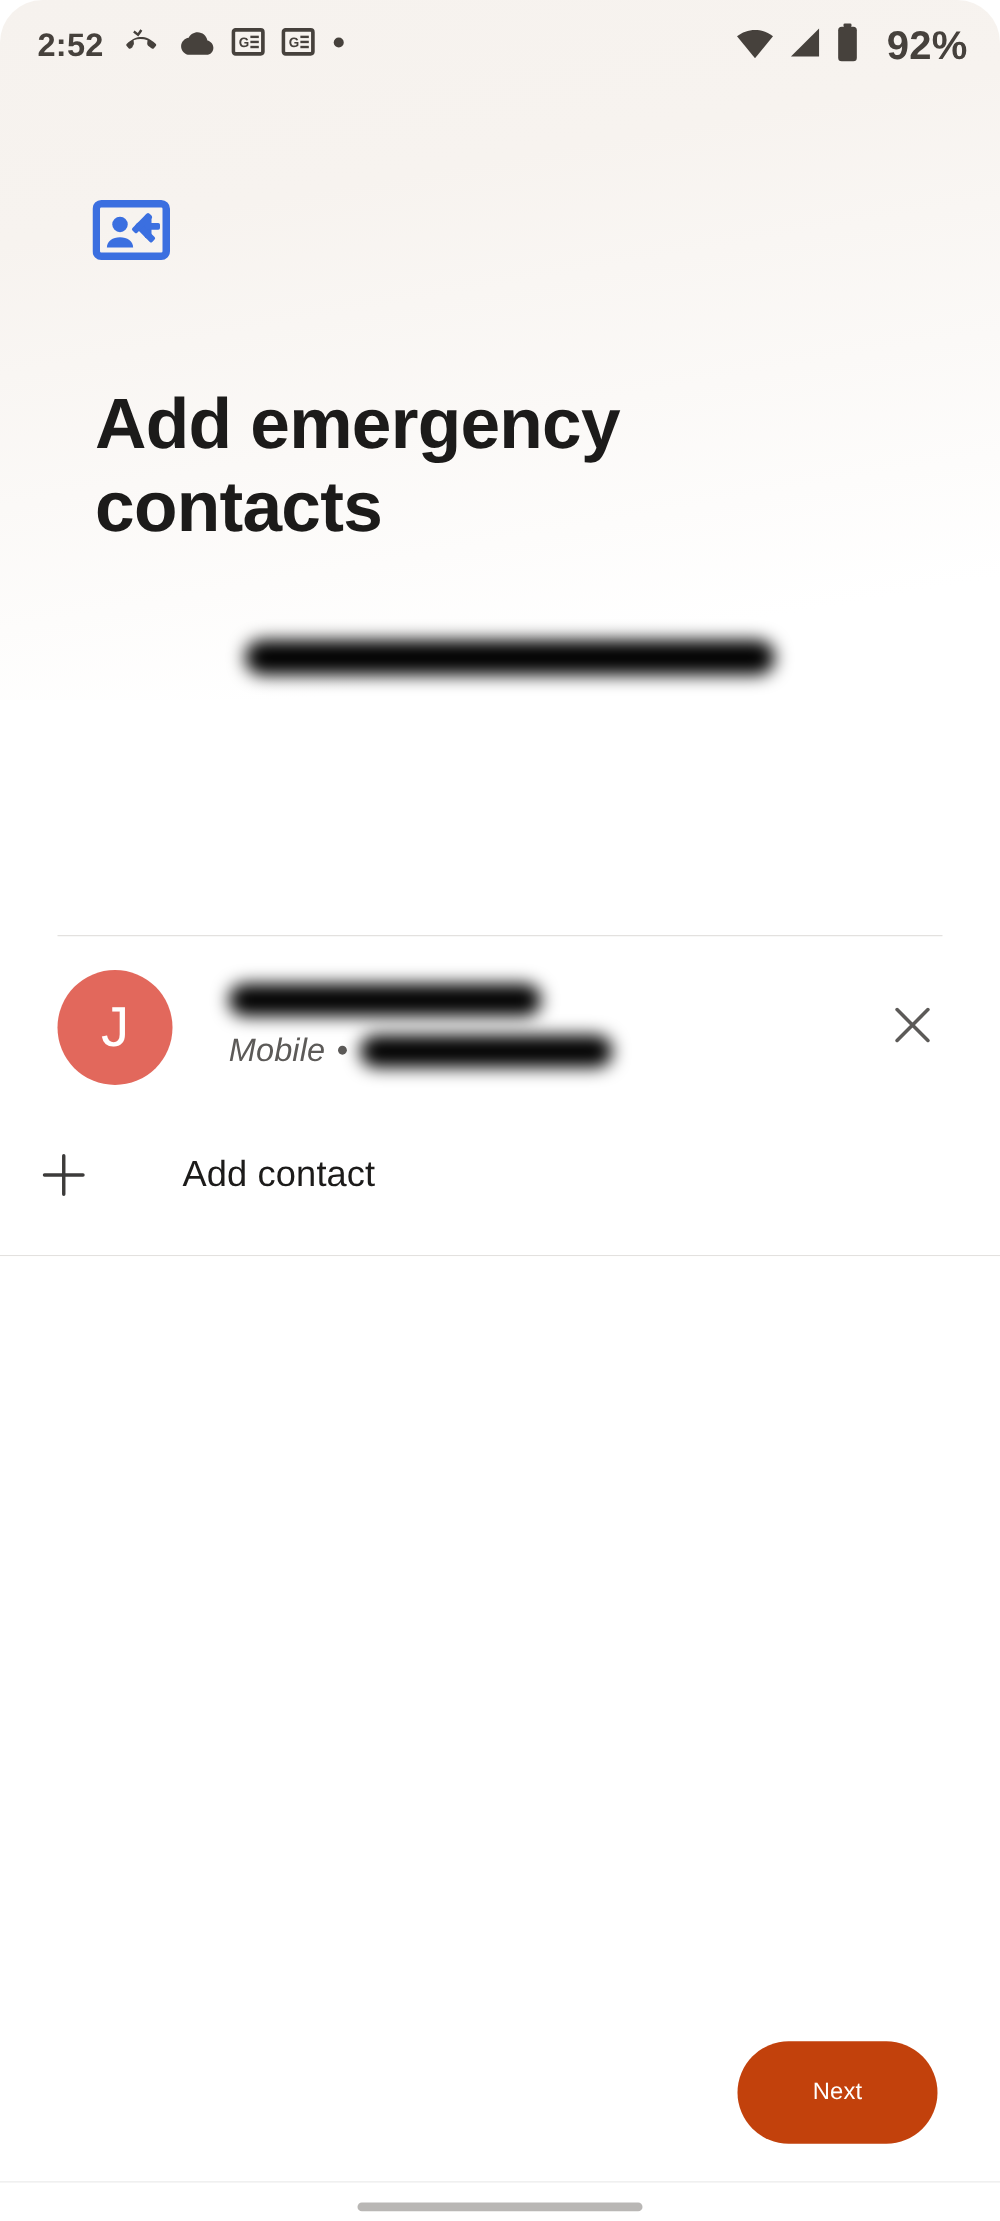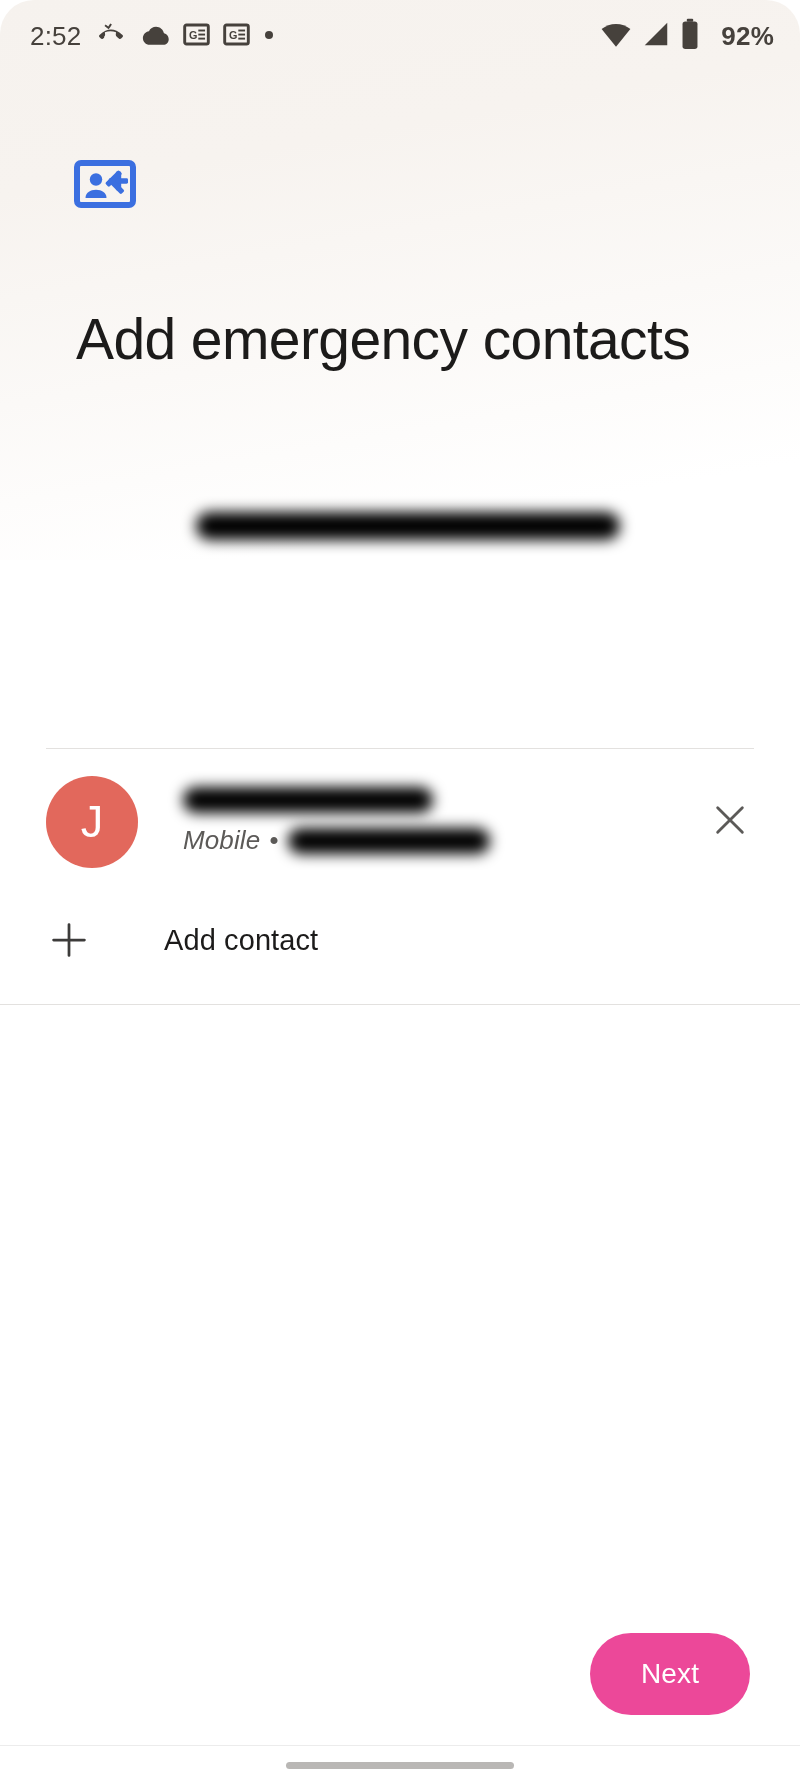--- a/index.html
+++ b/index.html
@@ -54,32 +54,32 @@
     box-sizing: border-box;
   }
   .status-left {
     display: flex;
     align-items: center;
     gap: 13px;
   }
   .status-clock {
     font-size: 26px;
     color: #46413c;
-    font-weight: 400;
+    font-weight: 700;
     letter-spacing: 0.2px;
     line-height: 1;
     padding-right: 2px;
   }
   .status-right {
     display: flex;
     align-items: center;
     gap: 9px;
   }
   .battery-pct {
-    font-size: 26px;
+    font-size: 32px;
     color: #46413c;
     font-weight: 600;
     letter-spacing: 0.2px;
     line-height: 1;
     margin-left: 12px;
   }
   .sicon { display: block; }
 
   
   .app-icon-wrap {
@@ -90,21 +90,21 @@
 
   
   .headline {
     position: absolute;
     left: 76px;
     top: 268px;
     width: 620px;
     font-size: 57px;
     line-height: 1.18;
     color: #1c1b1a;
-    font-weight: 400;
+    font-weight: 700;
     letter-spacing: -0.6px;
   }
 
   
   .redact {
     display: inline-block;
     background: #000000;
     border-radius: 14px;
     filter: blur(7px);
   }
@@ -216,21 +216,21 @@
 
   
   .add-row {
     position: absolute;
     left: 0;
     top: 892px;
     width: 800px;
     height: 96px;
     display: flex;
     align-items: center;
-    padding-left: 46px;
+    padding-left: 28px;
     box-sizing: border-box;
   }
   .plus-icon {
     width: 46px;
     height: 46px;
     display: flex;
     align-items: center;
     justify-content: center;
     flex: 0 0 auto;
   }
@@ -259,26 +259,26 @@
   }
 
   
   .next-btn {
     position: absolute;
     right: 50px;
     top: 1633px;
     width: 160px;
     height: 82px;
     border-radius: 42px;
-    background: #ec4899;
+    background: #c2410c;
     color: #ffffff;
     display: flex;
     align-items: center;
     justify-content: center;
-    font-size: 28px;
+    font-size: 19px;
     letter-spacing: 0.15px;
     border: none;
     font-family: "Liberation Sans", sans-serif;
     cursor: pointer;
   }
 
   
   .nav-sep {
     position: absolute;
     left: 0;

